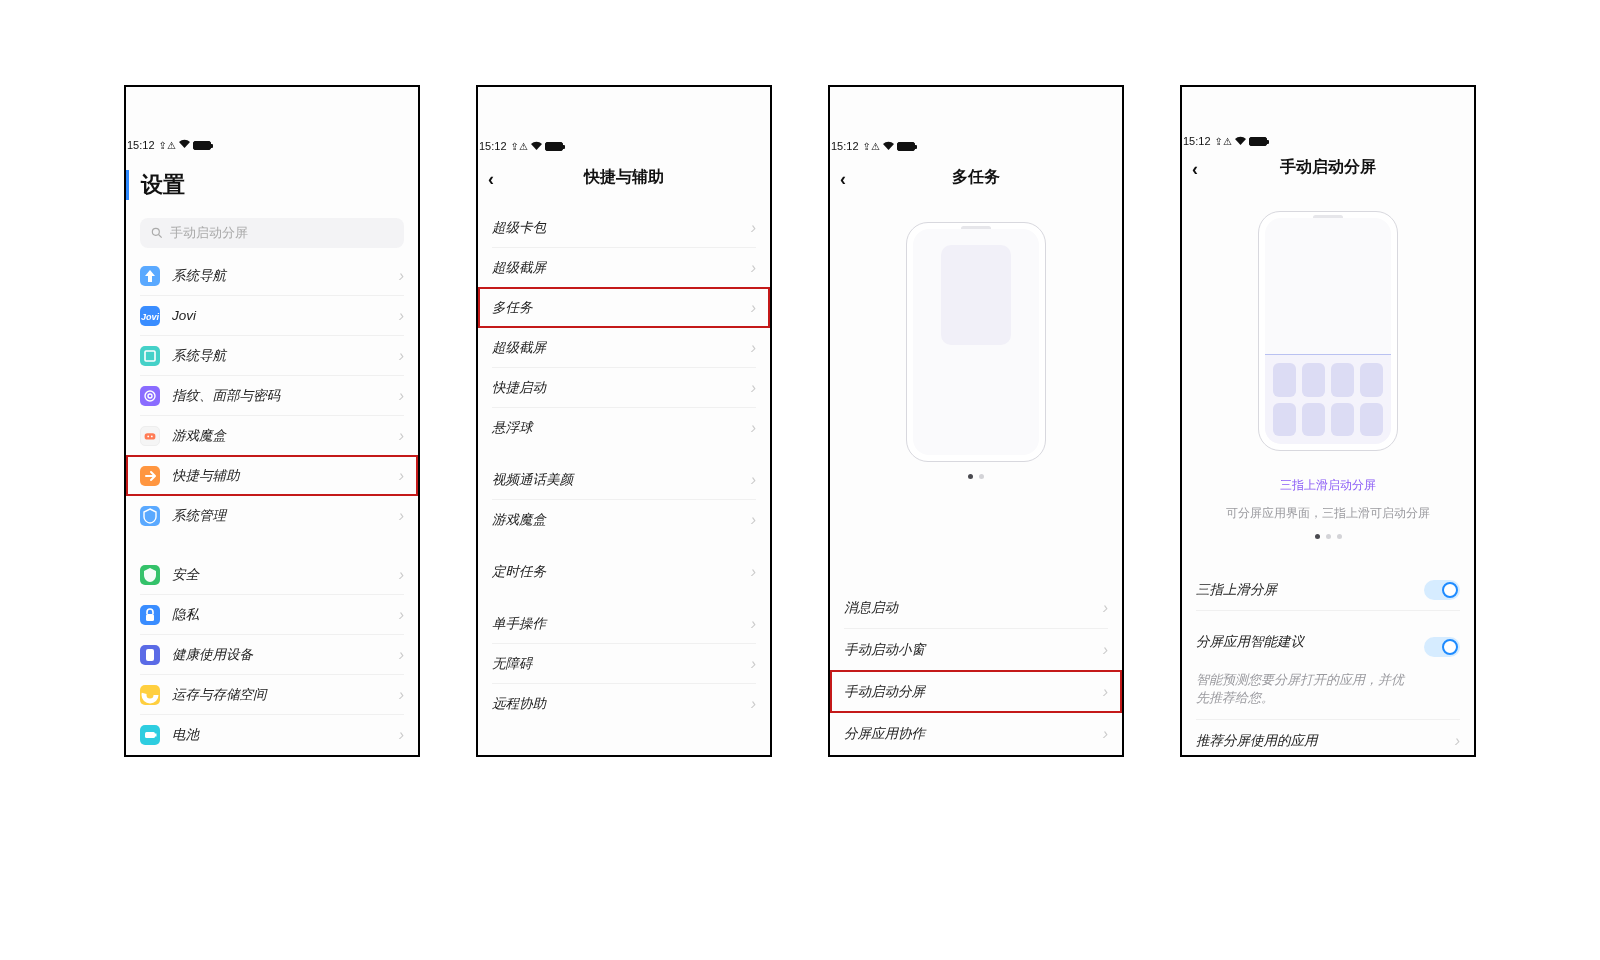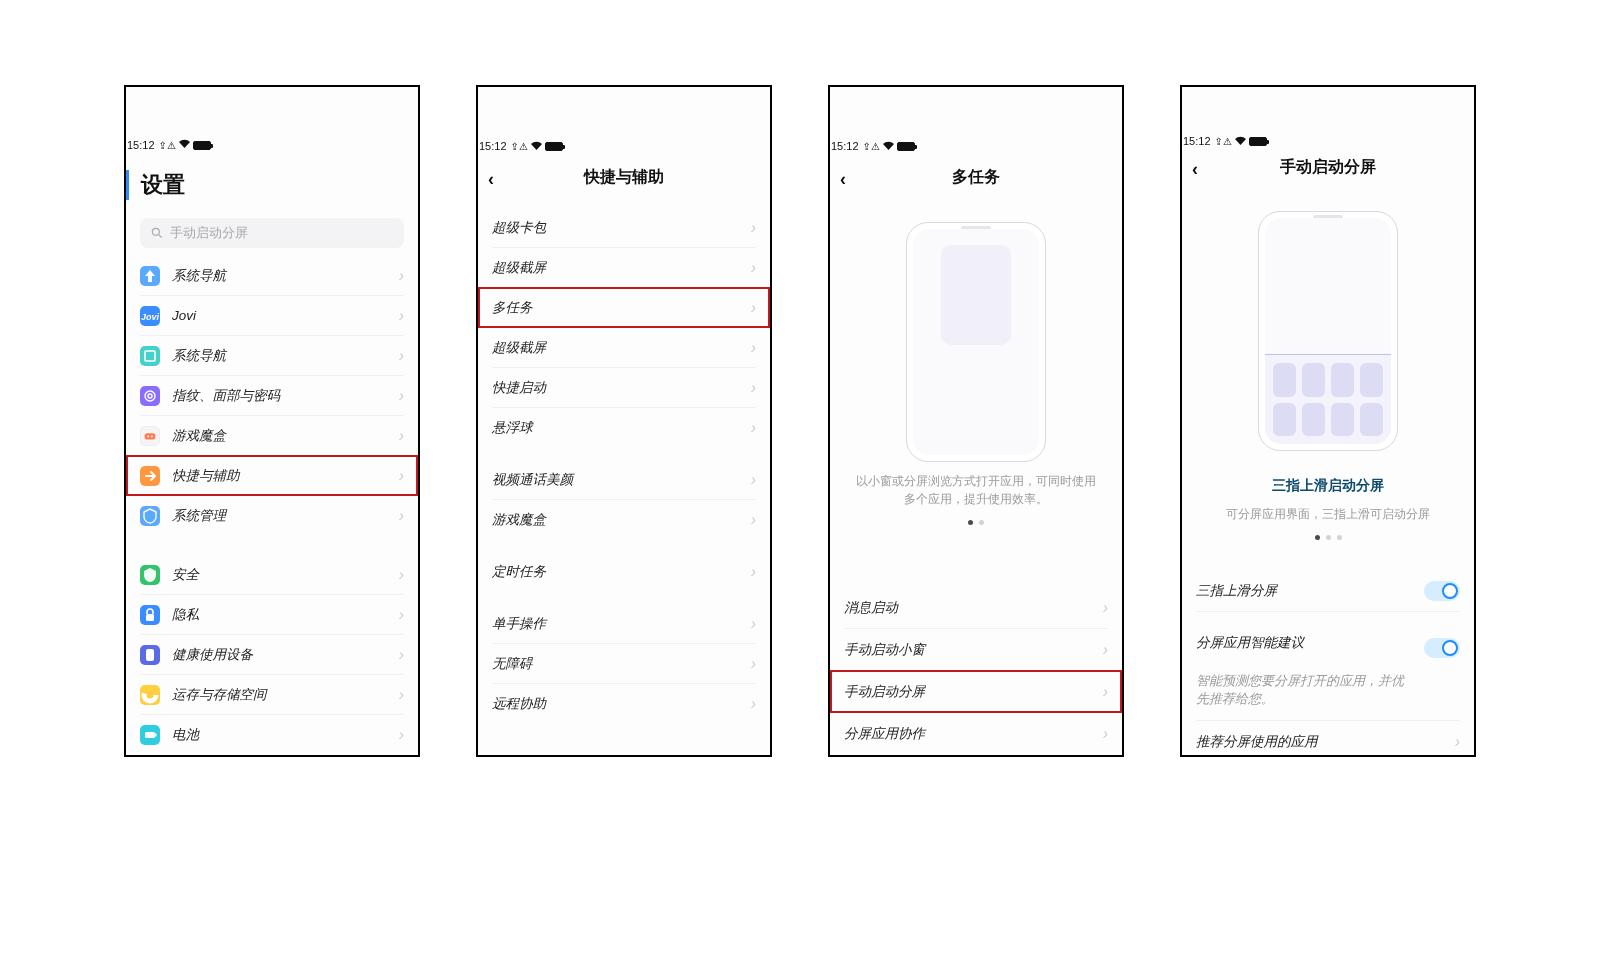--- a/index.html
+++ b/index.html
@@ -155,23 +155,23 @@
   .mini-bottom-apps {
     position:absolute; bottom:0; left:0; right:0; height:90px;
     background:#f4f3fb; border-top:1.5px solid #b9c1f1;
     display:grid; grid-template-columns: repeat(4,1fr); grid-template-rows: repeat(2,1fr);
     gap:6px; padding:8px;
   }
   .mini-bottom-apps div { background:#dcdcf4; border-radius:6px; }
 
   .illus-caption {
     margin-top: 26px;
-    font-size: 14px;
-    font-weight:700;
-    color:#0c4a6e;
+    font-size: 12px;
+    font-weight:400;
+    color:#8b5cf6;
     text-align:center;
   }
   .illus-sub {
     margin-top: 10px;
     color:#9a9a9f;
     font-size: 12px;
     text-align:center;
     padding: 0 24px;
     line-height:1.5;
   }
@@ -467,21 +467,20 @@
       <span class="back">‹</span>
       <span class="header-title">多任务</span>
     </div>
     <div class="illus-wrap">
       <div class="mini-phone">
         <div class="notch"></div>
         <div class="mini-inner">
           <div class="mini-float"></div>
         </div>
       </div>
-      <div class="illus-sub">以小窗或分屏浏览方式打开应用，可同时使用多个应用，提升使用效率。</div>
       <div class="dots">
           <span class="active"></span>
           <span></span>
         </div>
     </div>
     <div class="bottom-list" id="s3list">
         <div class="row">
           <span>消息启动</span>
           <span class="chev">›</span>
         </div>

